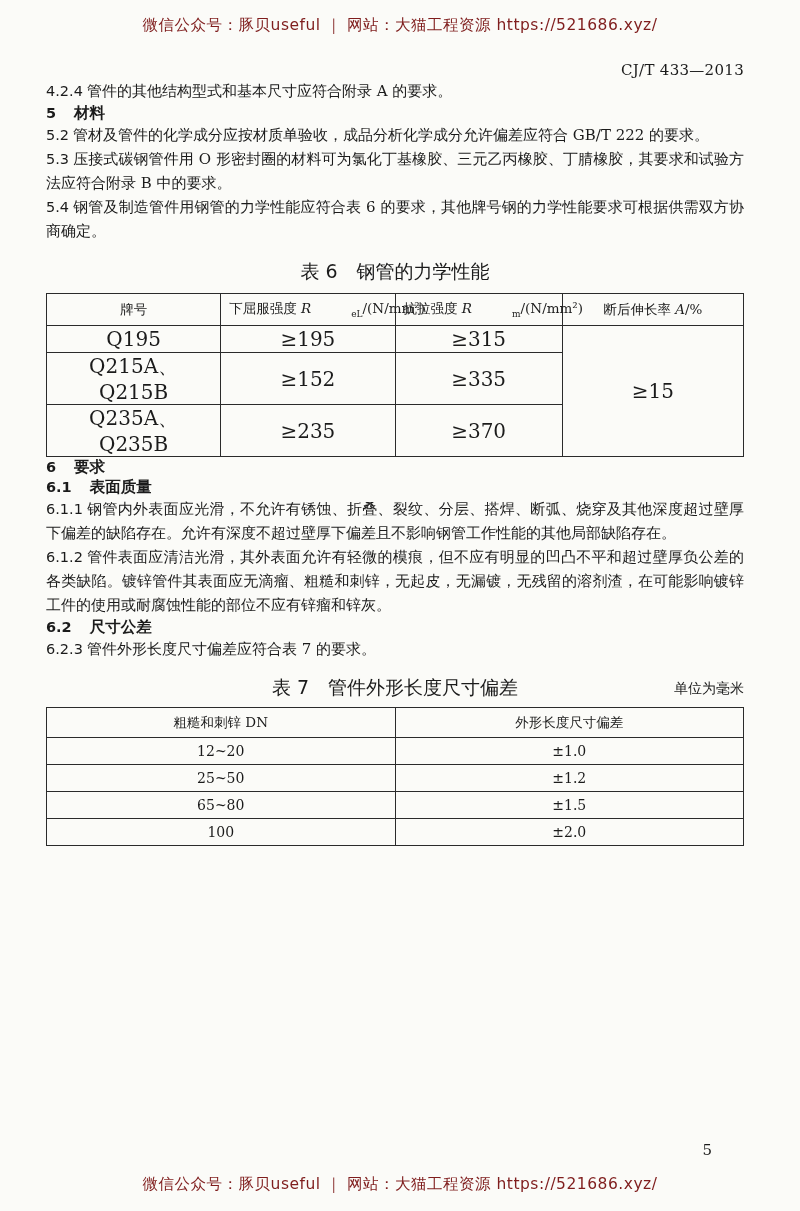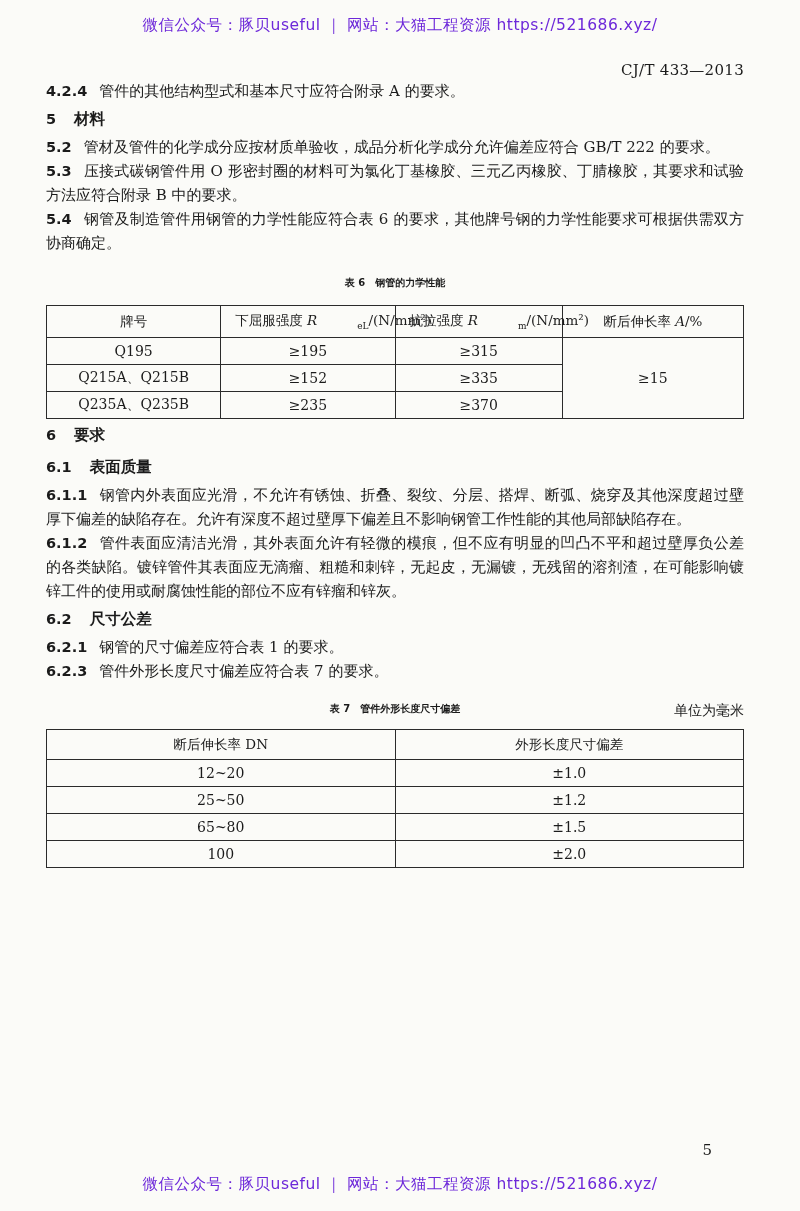--- a/index.html
+++ b/index.html
@@ -6,21 +6,21 @@
   html, body { margin: 0; padding: 0; }
   body {
     width: 800px; height: 1211px;
     position: relative; overflow: hidden;
     background: #fbfbf8;
     color: #1b1b1b;
     font-family: "DejaVu Serif", "Liberation Serif", serif;
   }
   .wm {
     font-family: "DejaVu Sans", "Liberation Sans", sans-serif;
-    color: #6d28d9;
+    color: #7f1d1d;
     font-size: 15.5px;
     text-align: center;
     letter-spacing: 0.5px;
   }
   .wm-top { padding-top: 15px; }
   .wm-bottom { position: absolute; bottom: 16px; left: 0; right: 0; }
   .page-num {
     position: absolute; right: 88px; bottom: 52px;
     font-size: 15px;
   }
@@ -28,61 +28,61 @@
   .doc-code { margin-top: 25px; text-align: right; font-size: 15px; letter-spacing: 0.3px; }
 
   p.clause {
     margin: 0;
     font-size: 15px;
     line-height: 24px;
     text-align: justify;
   }
   .num {
     font-family: "DejaVu Sans", "Liberation Sans", sans-serif;
-    font-weight: 700;
-    margin-right: 12px;
+    font-weight: 400;
+    margin-right: 4px;
     font-size: 14.5px;
   }
   h2.sec {
     margin: 0;
     font-family: "DejaVu Sans", "Liberation Sans", sans-serif;
     font-weight: 700;
     font-size: 15.5px;
-    line-height: 32px;
+    line-height: 20px;
   }
   h2.sec .num { margin-right: 18px; font-weight: 700; }
 
   .tbl-title {
     text-align: center;
     font-family: "DejaVu Sans", "Liberation Sans", sans-serif;
-    font-weight: 700;
-    font-size: 10px;
+    font-weight: 400;
+    font-size: 19px;
     line-height: 20px;
   }
   .t7cap { position: relative; }
   .unit-note {
     position: absolute; right: 0; top: 3px;
     font-size: 14px; font-weight: 400;
     font-family: "DejaVu Serif", "Liberation Serif", serif;
   }
 
   table { width: 100%; border-collapse: collapse; table-layout: fixed; }
   th, td {
     border: 1px solid #2b2b2b;
     text-align: center;
     vertical-align: middle;
-    padding: 0 14px;
+    padding: 0 8px;
   }
   th {
     font-weight: 500;
     font-size: 13.5px;
     white-space: nowrap;
     height: 32px;
   }
-  td { font-size: 14px; height: 27px; }
+  td { font-size: 20px; height: 27px; }
   sub { font-size: 9px; margin-left: 40px; }
   i { font-style: italic; }
   .m-p424     { margin-top: 22px; }
   .m-h5       { margin-top: 28px; }
   .m-p51      { margin-top: 14px; }
   .m-p5x      { margin-top: 6px; }
   .m-t6title  { margin-top: 18px; }
   .m-t6       { margin-top: 12px; }
   .m-h6       { margin-top: 28px; }
   .m-h61      { margin-top: 14px; }
@@ -146,32 +146,31 @@
 
   <h2 class="sec m-h6"><span class="num">6</span><span>要求</span></h2>
 
   <h2 class="sec m-h61"><span class="num">6.1</span><span>表面质量</span></h2>
 
   <p class="clause m-p611"><span class="num">6.1.1</span><span>钢管内外表面应光滑，不允许有锈蚀、折叠、裂纹、分层、搭焊、断弧、烧穿及其他深度超过壁厚下偏差的缺陷存在。允许有深度不超过壁厚下偏差且不影响钢管工作性能的其他局部缺陷存在。</span></p>
   <p class="clause m-p612"><span class="num">6.1.2</span><span>管件表面应清洁光滑，其外表面允许有轻微的模痕，但不应有明显的凹凸不平和超过壁厚负公差的各类缺陷。镀锌管件其表面应无滴瘤、粗糙和刺锌，无起皮，无漏镀，无残留的溶剂渣，在可能影响镀锌工件的使用或耐腐蚀性能的部位不应有锌瘤和锌灰。</span></p>
 
   <h2 class="sec m-h62"><span class="num">6.2</span><span>尺寸公差</span></h2>
 
-  <p class="clause m-p621"><span class="num">6.2.1</span><span>钢管的尺寸偏差应符合表 1 的要求。</span></p>
   <p class="clause m-p62x"><span class="num">6.2.3</span><span>管件外形长度尺寸偏差应符合表 7 的要求。</span></p>
 
   <div class="t7cap m-t7cap">
     <div class="tbl-title">表 7　管件外形长度尺寸偏差</div>
     <div class="unit-note">单位为毫米</div>
   </div>
 
   <table class="t7 m-t7">
     <thead>
       <tr>
-        <th style="width:50%">断后伸长率 DN</th>
+        <th style="width:50%">粗糙和刺锌 DN</th>
         <th style="width:50%">外形长度尺寸偏差</th>
       </tr>
     </thead>
     <tbody>
       <tr>
         <td>12~20</td>
         <td>±1.0</td>
       </tr>
       <tr>
         <td>25~50</td>

